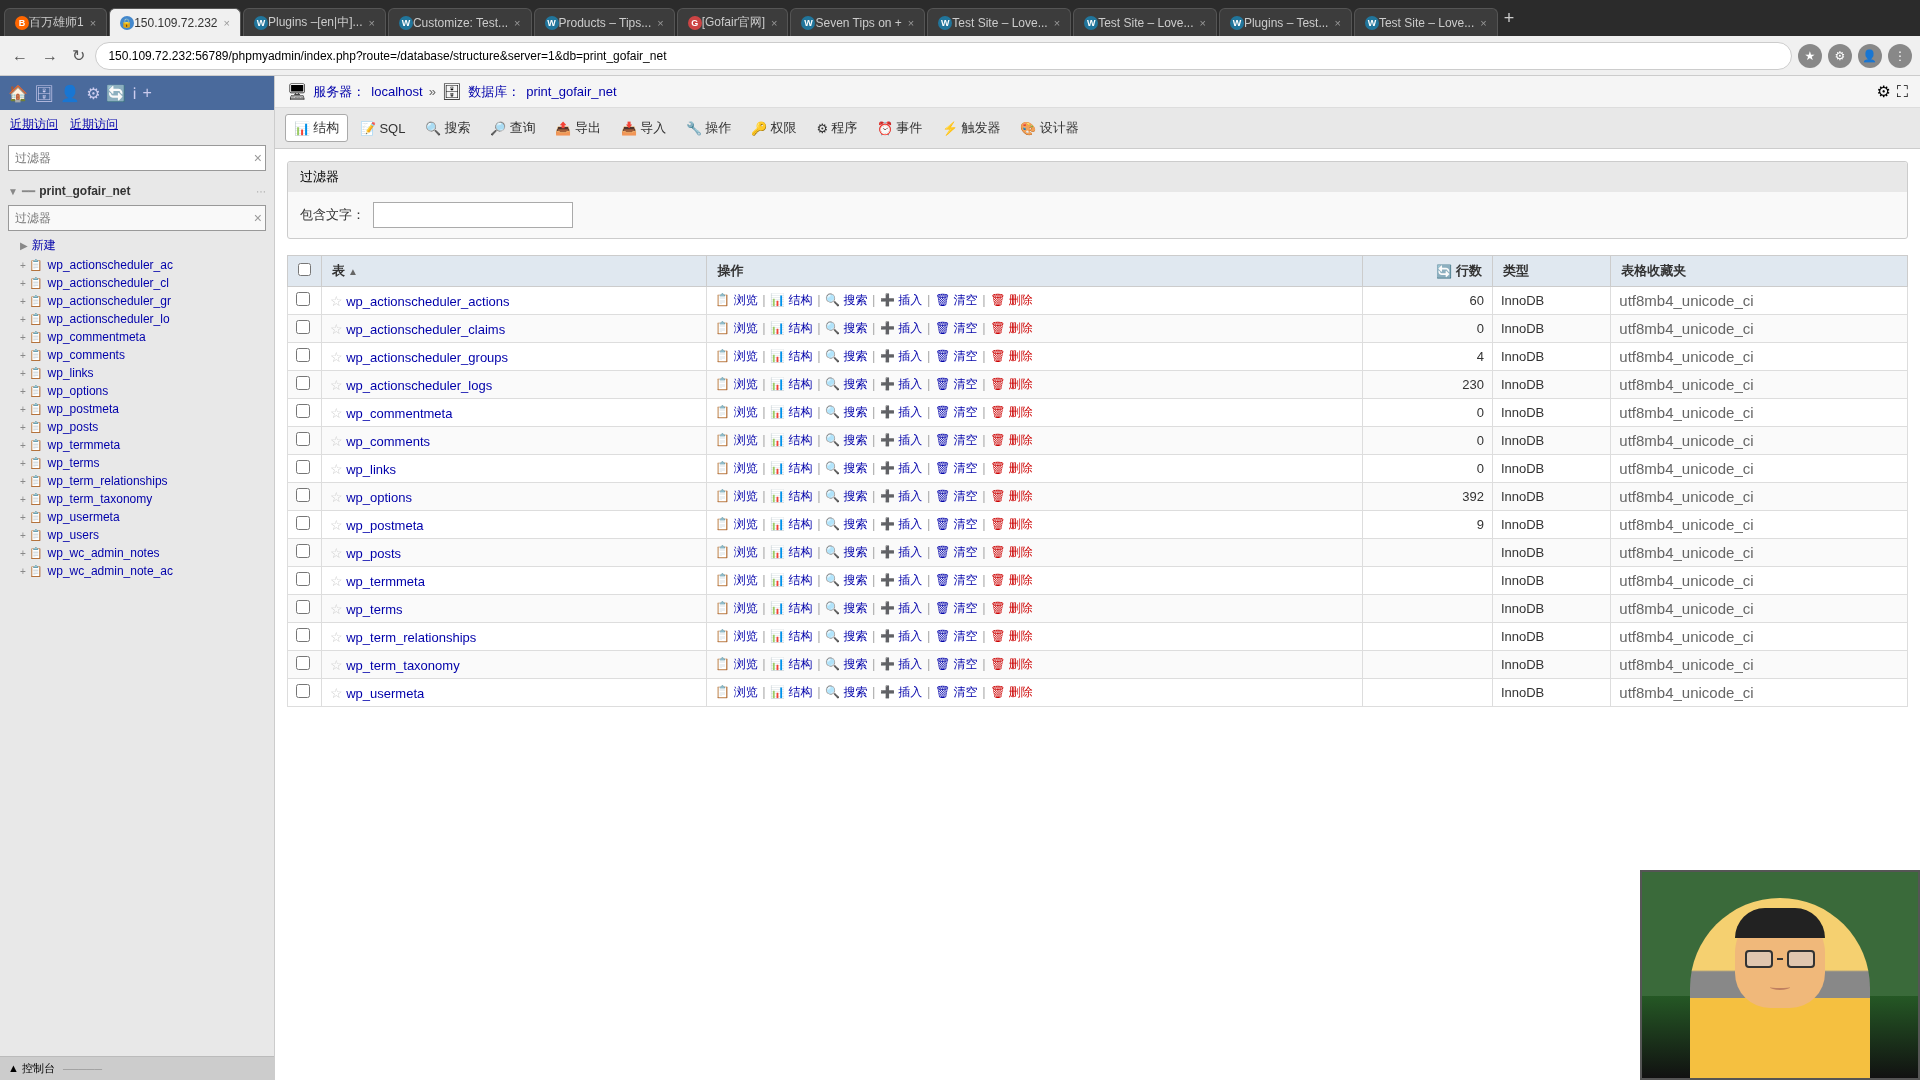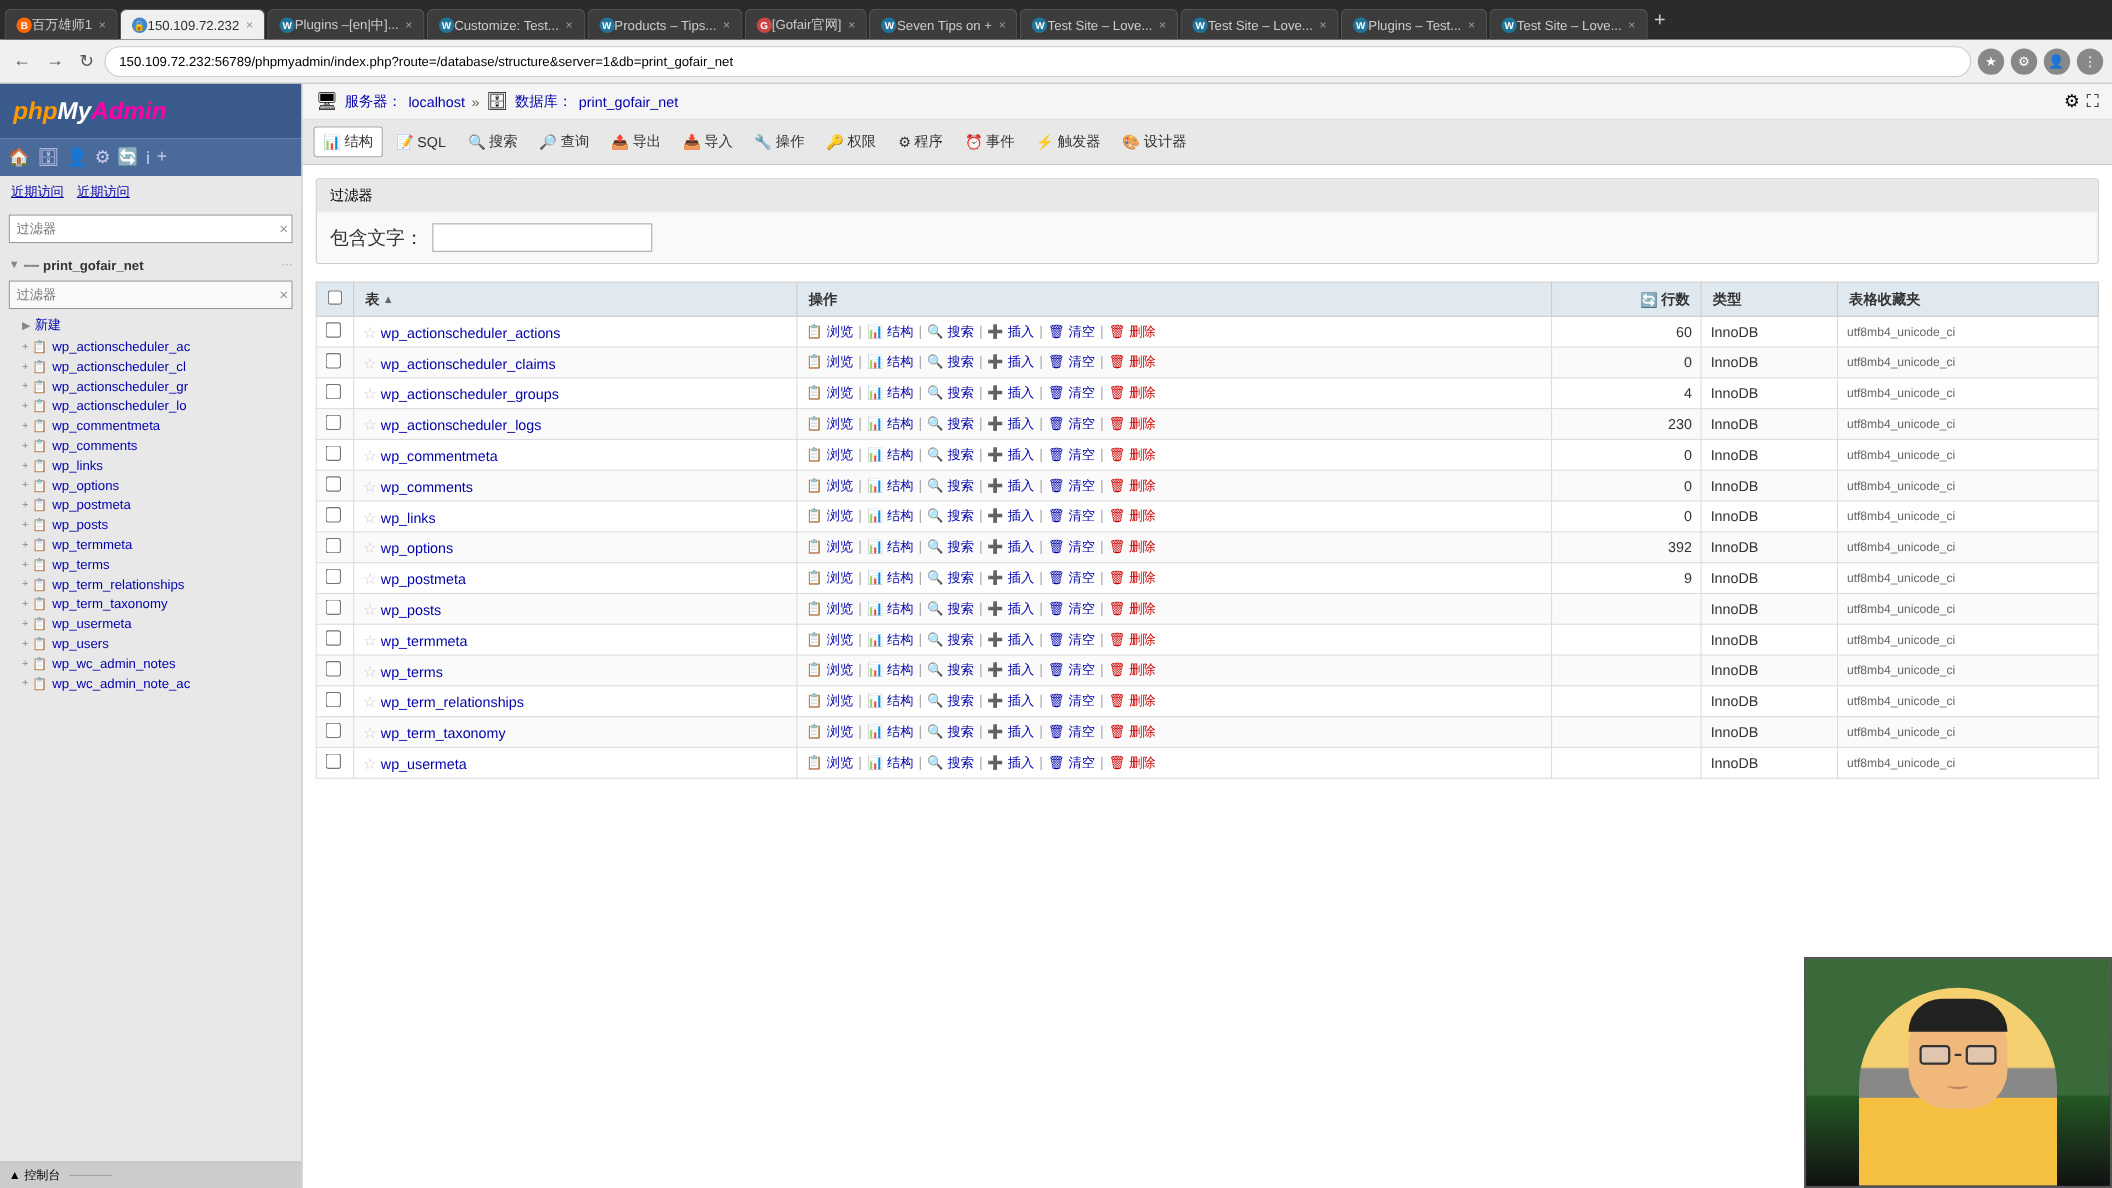--- a/index.html
+++ b/index.html
@@ -61,36 +61,36 @@
     .breadcrumb-item { color: #00a; cursor: pointer; }
     .breadcrumb-sep { color: #666; }
 
     
     .content-area { padding: 12px; overflow-y: auto; flex: 1; }
 
     
     .filter-section { border: 1px solid #ccc; border-radius: 3px; margin-bottom: 16px; background: #f9f9f9; }
     .filter-header { padding: 6px 12px; font-size: 13px; cursor: pointer; background: #e8e8e8; border-radius: 3px 3px 0 0; }
     .filter-body { padding: 10px 12px; display: flex; align-items: center; gap: 8px; }
-    .filter-label { font-size: 17px; color: #333; }
+    .filter-label { font-size: 13px; color: #333; }
     .filter-text-input { height: 26px; border: 1px solid #aaa; padding: 0 6px; font-size: 13px; width: 200px; }
 
     
     .db-table { width: 100%; border-collapse: collapse; font-size: 13px; }
     .db-table th { background: #e0e8f0; border: 1px solid #ccc; padding: 6px 10px; text-align: left; font-weight: bold; color: #333; white-space: nowrap; }
     .db-table td { border: 1px solid #ddd; padding: 5px 8px; vertical-align: middle; }
     .db-table tr:nth-child(even) td { background: #fafafa; }
     .table-link { color: #00a; text-decoration: none; cursor: pointer; }
     .row-checkbox { width: 14px; height: 14px; cursor: pointer; }
     .star-icon { color: #ccc; font-size: 14px; cursor: pointer; }
     .action-link { color: #00a; text-decoration: none; cursor: pointer; font-size: 12px; white-space: nowrap; display: inline-flex; align-items: center; gap: 2px; }
     .action-sep { color: #aaa; margin: 0 1px; }
     .row-count { text-align: right; color: #333; }
     .db-type { color: #333; }
-    .collation { color: #666; font-size: 11px; }
+    .collation { color: #666; font-size: 15px; }
     .col-header { display: flex; align-items: center; gap: 3px; }
     .sort-icon { font-size: 10px; color: #666; }
 
     
     .bottom-bar { background: #f0f0f0; border-top: 1px solid #ccc; padding: 3px 8px; font-size: 11px; color: #333; }
 
     
     .video-overlay { position: absolute; bottom: 0; right: 0; width: 280px; height: 210px; background: #2a2a2a; border: 2px solid #555; overflow: hidden; z-index: 100; }
     .video-person { width: 100%; height: 100%; background: linear-gradient(180deg, #3a6a3a 0%, #2a5a2a 40%, #1a1a1a 100%); display: flex; align-items: center; justify-content: center; position: relative; }
 
@@ -176,23 +176,20 @@
       <div class="nav-icon">★</div>
       <div class="nav-icon">⚙</div>
       <div class="nav-icon">👤</div>
       <div class="nav-icon">⋮</div>
     </div>
   </div>
 
   <div class="main-content">
 
     <div class="sidebar">
-      <div class="sidebar-logo">
-        <span class="sidebar-logo-text"><span class="php">php</span><span class="my">My</span><span class="admin">Admin</span></span>
-      </div>
       <div class="sidebar-icons">
         <button class="sidebar-icon-btn">🏠</button>
         <button class="sidebar-icon-btn">🗄</button>
         <button class="sidebar-icon-btn">👤</button>
         <button class="sidebar-icon-btn">⚙</button>
         <button class="sidebar-icon-btn">🔄</button>
         <button class="sidebar-icon-btn">ℹ</button>
         <button class="sidebar-icon-btn">+</button>
       </div>
       <div class="sidebar-links">

